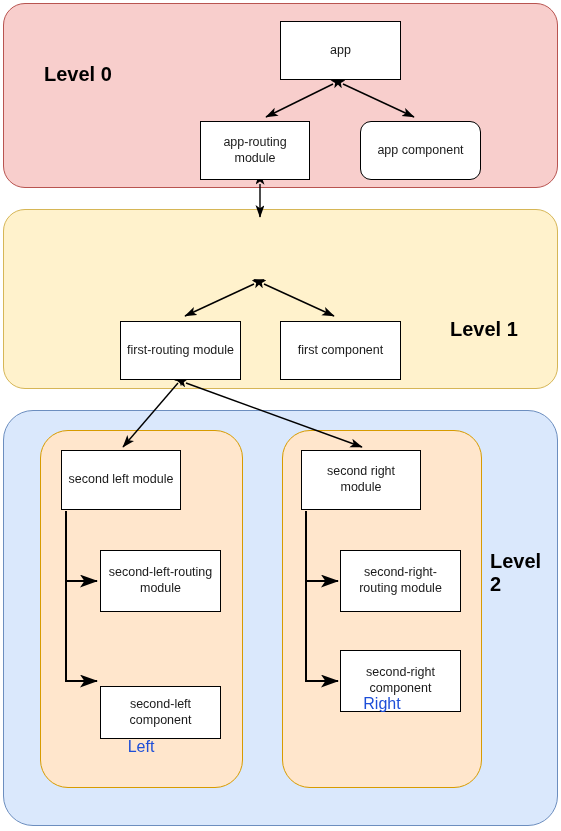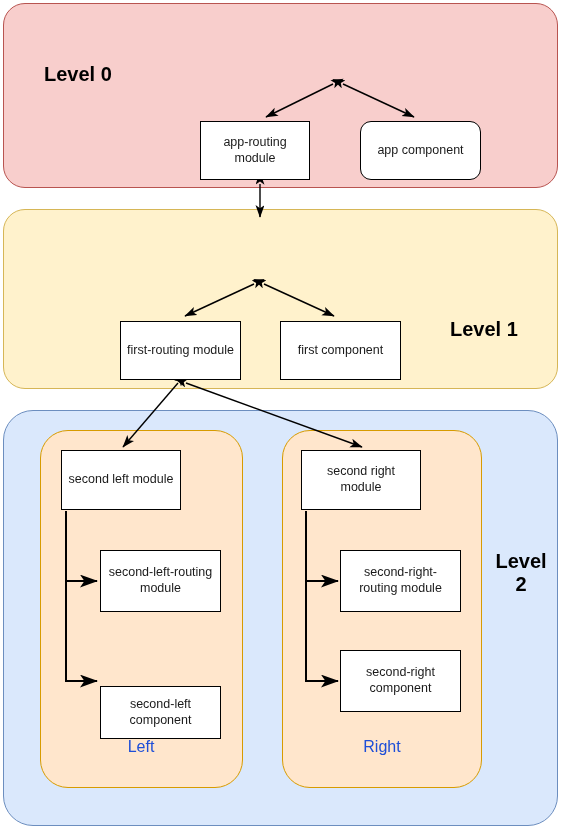--- a/index.html
+++ b/index.html
@@ -81,21 +81,21 @@
     font-size: 12.5px;
     color: #1a1a1a;
     line-height: 1.25;
     padding: 2px 4px;
   }
   .level-label {
     position: absolute;
     font-size: 20px;
     font-weight: bold;
     color: #000000;
-    text-align: center;
+    text-align: left;
     line-height: 1.15;
   }
   .group-label {
     position: absolute;
     font-size: 16px;
     color: #1d4ed8;
     text-align: center;
     width: 120px;
   }
   #edges {
@@ -154,33 +154,34 @@
 
     <path class="edge-thick" d="M 66 511 L 66 581 L 97 581" marker-end="url(#arrowEnd)"></path>
 
     <path class="edge-thick" d="M 66 511 L 66 681 L 97 681" marker-end="url(#arrowEnd)"></path>
 
     <path class="edge-thick" d="M 306 511 L 306 581 L 338 581" marker-end="url(#arrowEnd)"></path>
 
     <path class="edge-thick" d="M 306 511 L 306 681 L 338 681" marker-end="url(#arrowEnd)"></path>
   </svg>
 
+  <div class="node" style="left:280px; top:21px; width:121px; height:59px;">app</div>
   <div class="node" style="left:200px; top:121px; width:110px; height:59px;">app-routing module</div>
   <div class="node" style="left:360px; top:121px; width:121px; height:59px;border-radius:11px;">app component</div>
   <div class="level-label" style="left:44px; top:63px; width:130px; text-align:left;">Level 0</div>
 
   <div class="node" style="left:120px; top:321px; width:121px; height:59px;">first-routing module</div>
   <div class="node" style="left:280px; top:321px; width:121px; height:59px;">first component</div>
   <div class="level-label" style="left:450px; top:282px; width:100px; text-align:left;margin-top:36px;">Level 1</div>
 
   <div class="node" style="left:100px; top:550px; width:121px; height:62px;">second-left-routing module</div>
   <div class="node" style="left:61px; top:450px; width:120px; height:60px;">second left module</div>
   <div class="node" style="left:100px; top:686px; width:121px; height:53px;">second-left component</div>
   <div class="group-label" style="left:81px; top:738px;">Left</div>
 
   <div class="node" style="left:301px; top:450px; width:120px; height:60px;">second right module</div>
   <div class="node" style="left:340px; top:550px; width:121px; height:62px;">second-right-routing module</div>
   <div class="node" style="left:340px; top:650px; width:121px; height:62px;">second-right component</div>
-  <div class="group-label" style="left:322px; top:738px;">Right</div>
+  <div class="group-label" style="left:322px; top:695px;">Right</div>
 
   <div class="level-label" style="left:490px; top:550px; width:62px;">Level 2</div>
 
 </div>
 
 </body></html>

